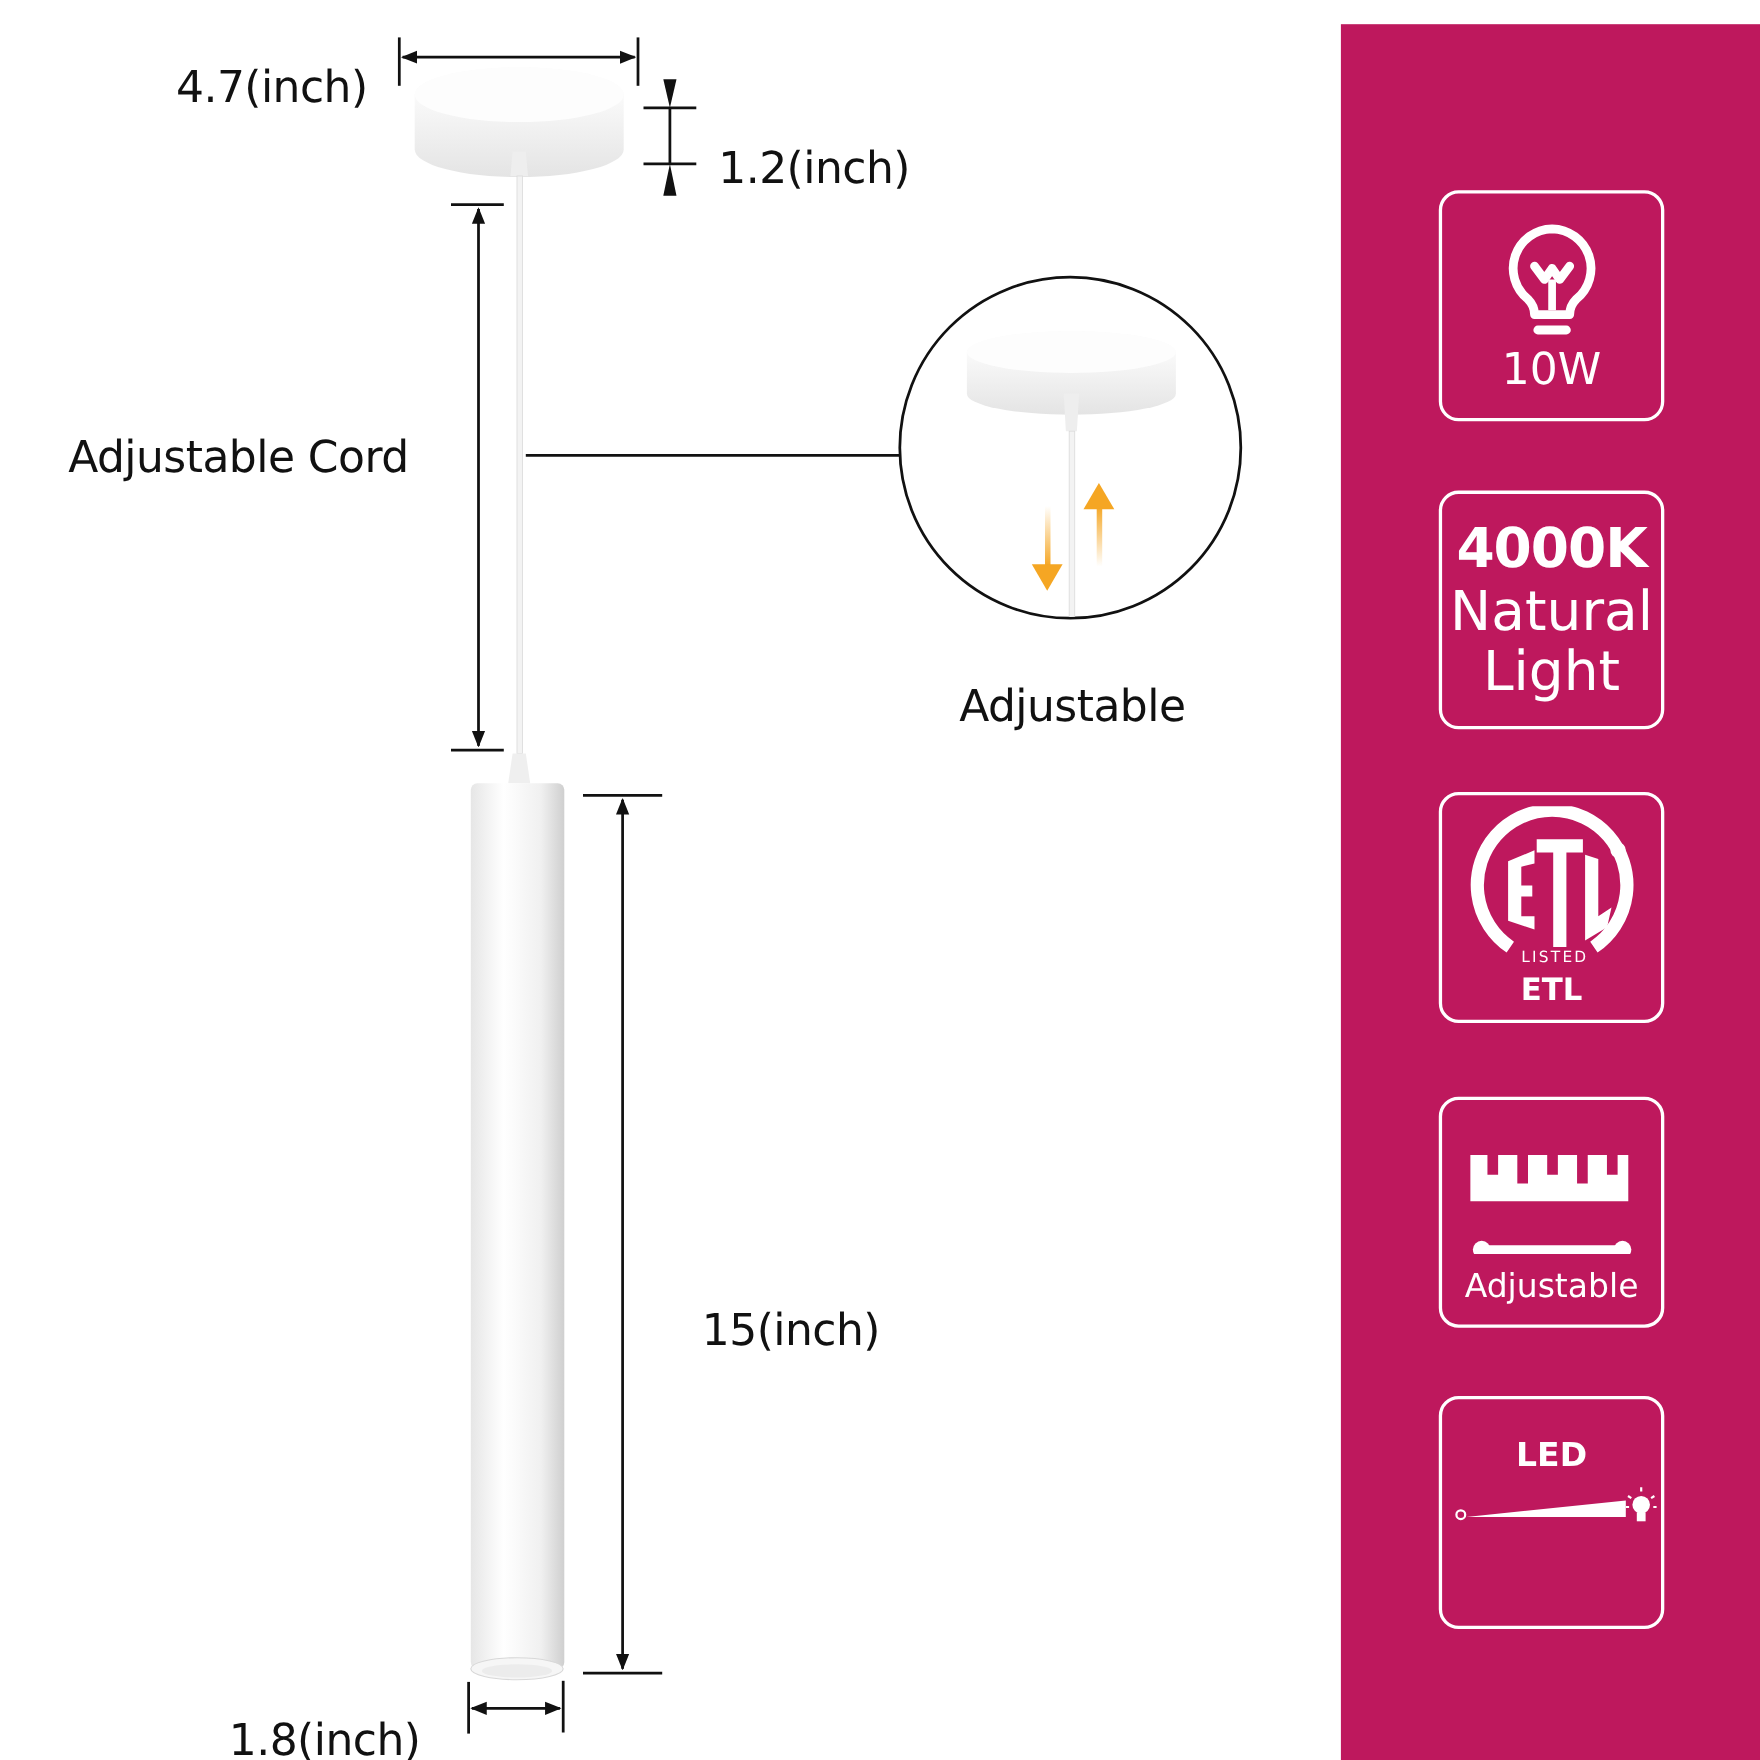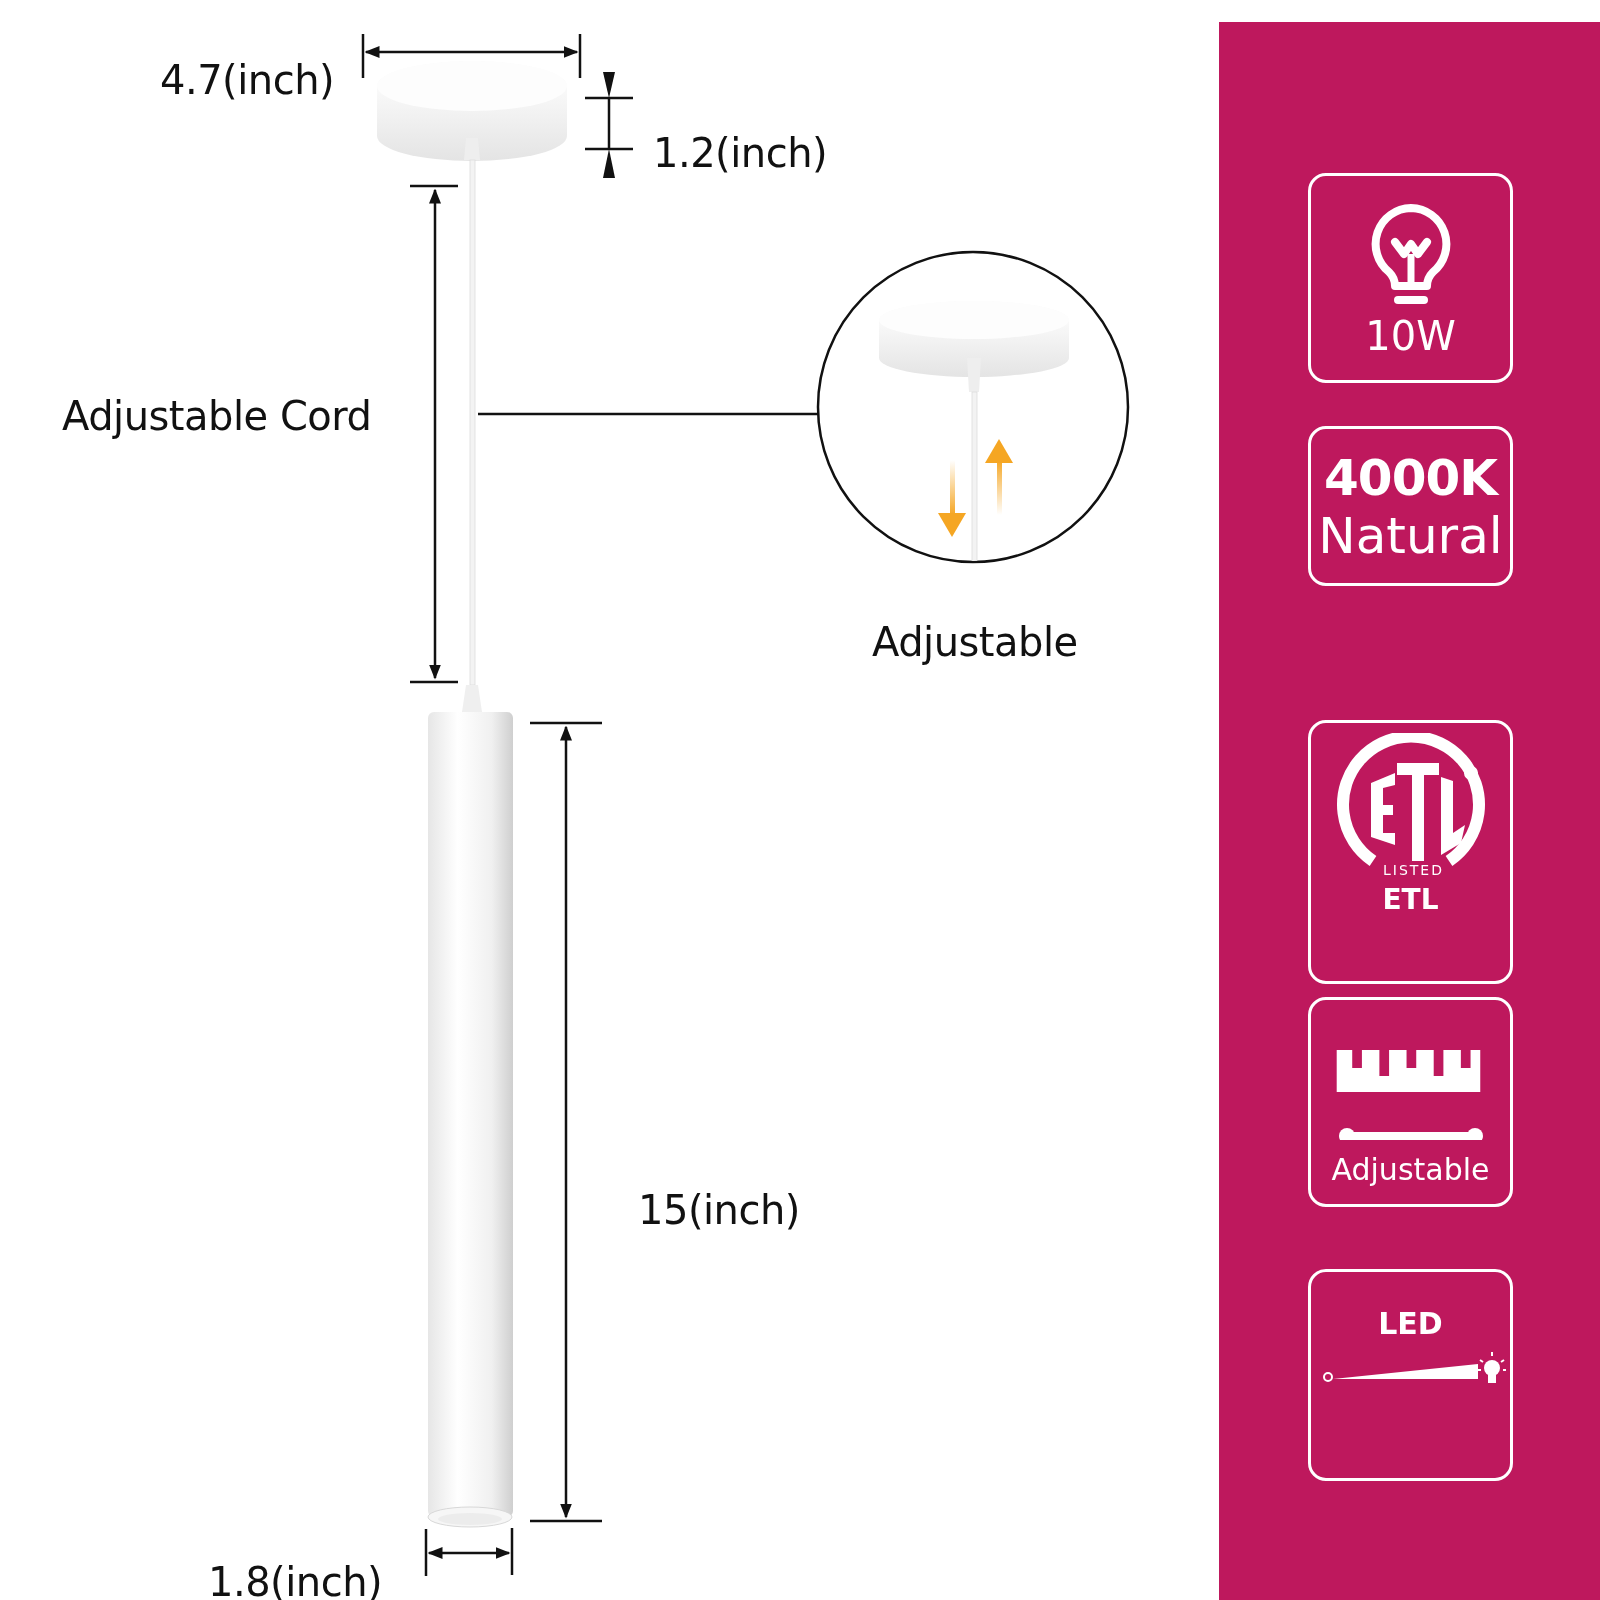--- a/index.html
+++ b/index.html
@@ -116,26 +116,27 @@
   <div class="badge" style="top:151px;height:210px;">
     <svg width="100" height="120" style="position:absolute;left:50px;top:22px">
       <path d="M50,10 A36,36 0 0 1 72,74 C68,78 66,82 66,88 L34,88 C34,82 32,78 28,74 A36,36 0 0 1 50,10 Z" fill="none" stroke="#fff" stroke-width="8" stroke-linejoin="round"></path>
       <path d="M34,44 L43,56 L50,46 L57,56 L66,44" fill="none" stroke="#fff" stroke-width="8" stroke-linecap="round" stroke-linejoin="round"></path>
       <line x1="50" y1="56" x2="50" y2="84" stroke="#fff" stroke-width="7"></line>
       <line x1="37" y1="102" x2="63" y2="102" stroke="#fff" stroke-width="8" stroke-linecap="round"></line>
     </svg>
     <span class="t" style="position:absolute;left:0;right:0;top:137px;font-size:40px;">10W</span>
   </div>
 
-  <div class="badge" style="top:404px;height:160px;">
+  <div class="badge" style="top:424px;height:217px;">
     <span class="t" style="position:absolute;left:0;right:0;top:20px;font-size:50px;font-weight:bold;letter-spacing:-1px;">4000K</span>
     <span class="t" style="position:absolute;left:0;right:0;top:78px;font-size:50px;">Natural</span>
+    <span class="t" style="position:absolute;left:0;right:0;top:132px;font-size:50px;">Light</span>
   </div>
 
-  <div class="badge" style="top:698px;height:264px;text-decoration:underline;">
+  <div class="badge" style="top:698px;height:210px;text-decoration:underline;">
     <svg width="160" height="150" style="position:absolute;left:20px;top:10px">
       <path d="M42,128 A68,68 0 1 1 118,128" fill="none" stroke="#fff" stroke-width="12"></path>
 
       <path d="M40,50 L64,40 L64,52 L52,55 L52,72 L62,72 L62,82 L52,82 L52,100 L64,100 L64,112 L40,104 Z" fill="#fff"></path>
 
       <path d="M66,30 L108,30 L108,42 L93,42 L93,128 L81,128 L81,42 L66,42 Z" fill="#fff"></path>
 
       <path d="M110,44 L122,48 L122,100 L134,92 L130,110 L110,122 Z" fill="#fff"></path>
       <circle cx="140" cy="40" r="6" fill="none" stroke="#fff" stroke-width="2"></circle>
       <text x="137" y="43" font-size="8" fill="#fff" font-family="DejaVu Sans, sans-serif">R</text>

